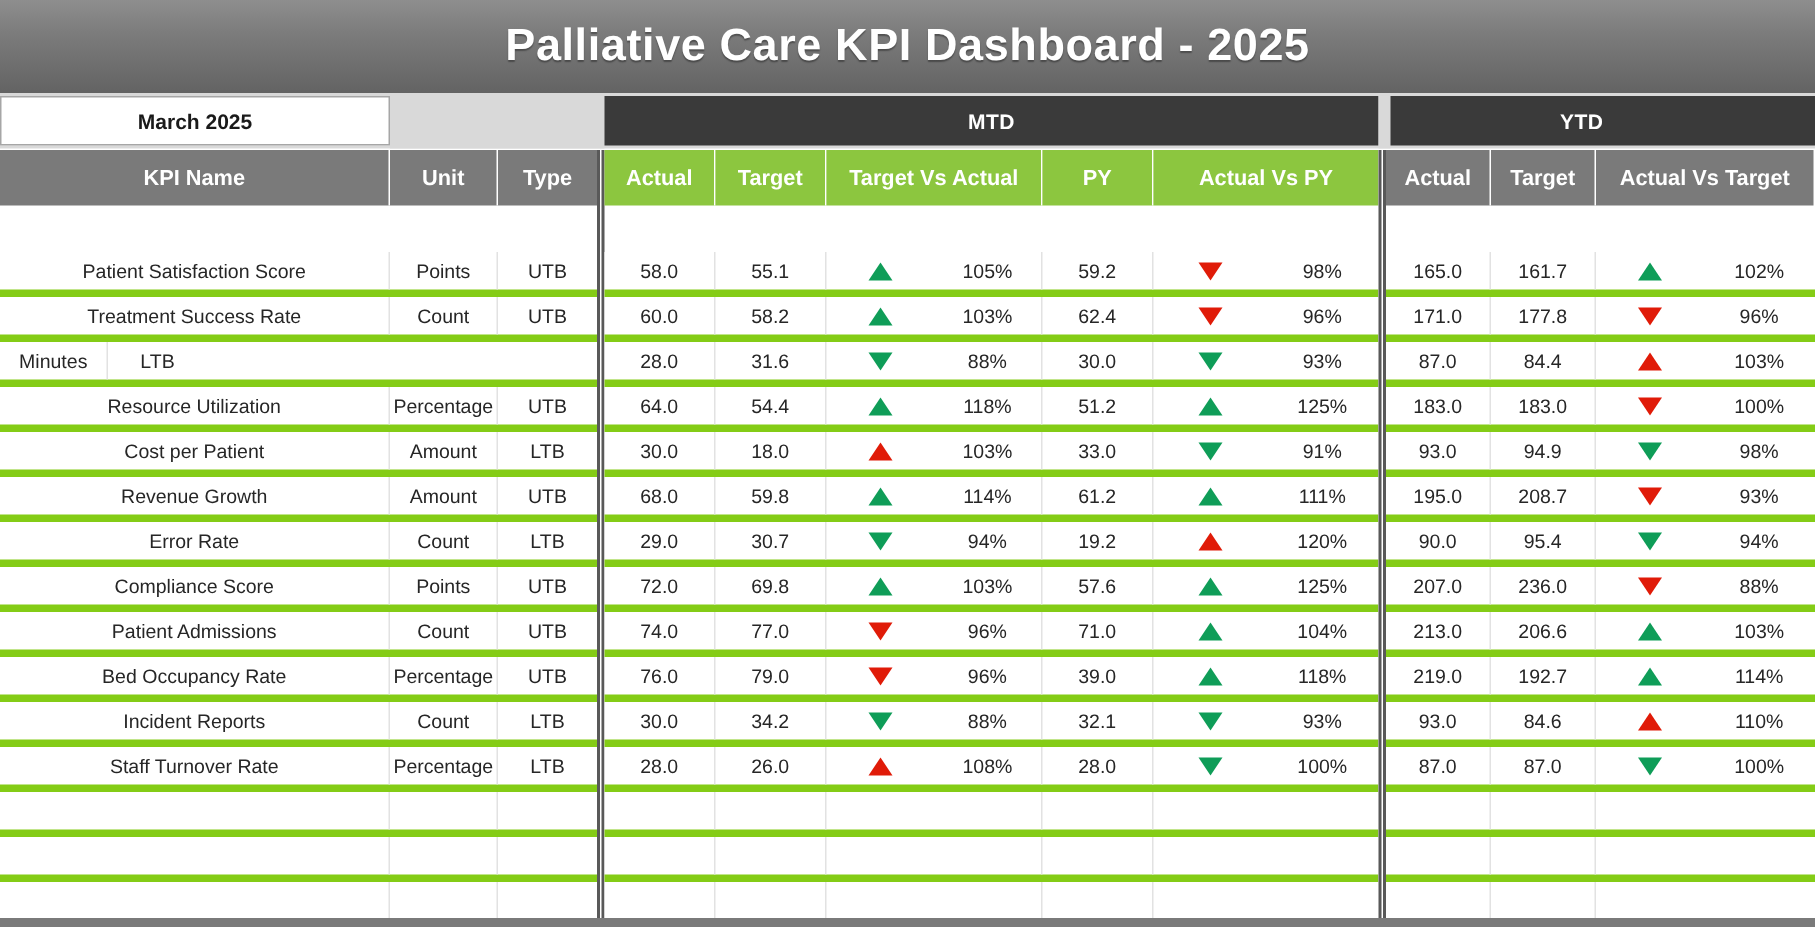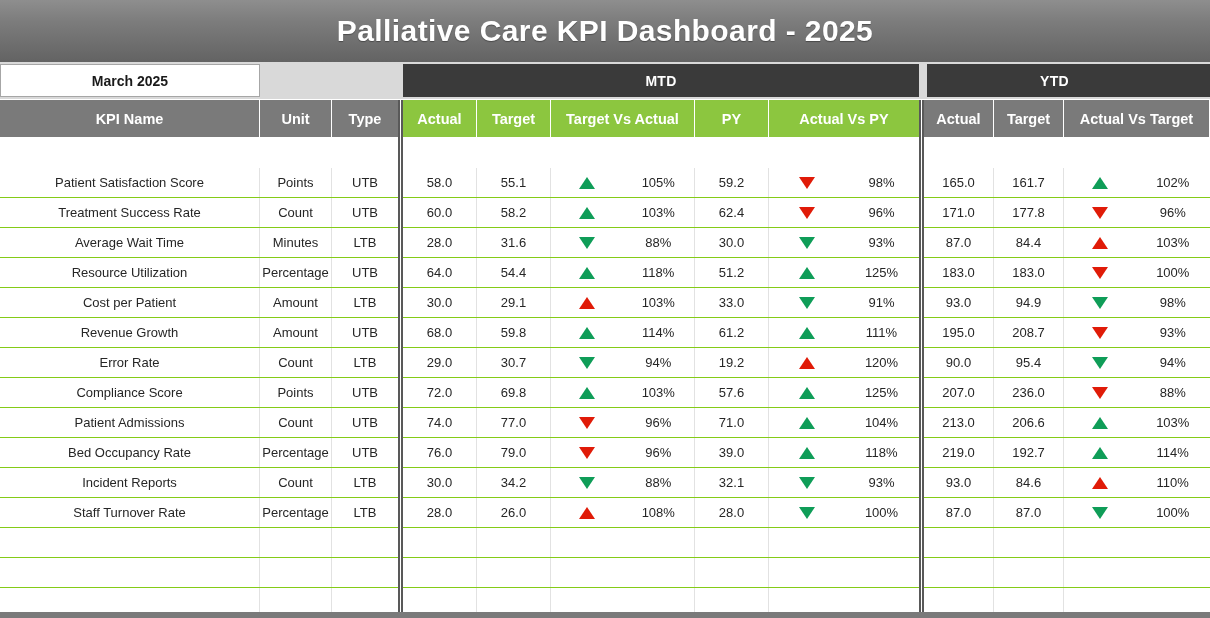--- a/index.html
+++ b/index.html
@@ -117,21 +117,21 @@
   }
   .hcell:last-child { border-right: none; }
   .hgray { background: #7a7a7a; }
   .hgreen { background: #8cc63f; }
 
   .body-rows { flex: 1; display: flex; flex-direction: column; }
   .drow {
     height: 30px;
     display: flex;
     align-items: stretch;
-    border-bottom: 1px solid #84cc16;
+    border-bottom: 5px solid #84cc16;
     background: #ffffff;
   }
   .dcell {
     display: flex;
     align-items: center;
     justify-content: center;
     font-size: 13px;
     color: #262626;
     border-right: 1px solid #e2e2e2;
     overflow: hidden;
@@ -232,21 +232,20 @@
             <div class="dcell c-kpi">Patient Satisfaction Score</div>
             <div class="dcell c-unit">Points</div>
             <div class="dcell c-type">UTB</div>
           </div>
           <div class="drow">
             <div class="dcell c-kpi">Treatment Success Rate</div>
             <div class="dcell c-unit">Count</div>
             <div class="dcell c-type">UTB</div>
           </div>
           <div class="drow">
-            <div class="dcell c-kpi">Average Wait Time</div>
             <div class="dcell c-unit">Minutes</div>
             <div class="dcell c-type">LTB</div>
           </div>
           <div class="drow">
             <div class="dcell c-kpi">Resource Utilization</div>
             <div class="dcell c-unit">Percentage</div>
             <div class="dcell c-type">UTB</div>
           </div>
           <div class="drow">
             <div class="dcell c-kpi">Cost per Patient</div>
@@ -380,21 +379,21 @@
             <div class="dcell c-m-py">51.2</div>
             <div class="icell c-m-avp">
               <div class="arrow-slot">
                 <div class="tri tri-up-green"></div>
               </div>
               <div class="pct-slot">125%</div>
             </div>
           </div>
           <div class="drow">
             <div class="dcell c-m-actual">30.0</div>
-            <div class="dcell c-m-target">29.1</div>
+            <div class="dcell c-m-target">18.0</div>
             <div class="icell c-m-tva">
               <div class="arrow-slot">
                 <div class="tri tri-up-red"></div>
               </div>
               <div class="pct-slot">103%</div>
             </div>
             <div class="dcell c-m-py">33.0</div>
             <div class="icell c-m-avp">
               <div class="arrow-slot">
                 <div class="tri tri-down-green"></div>

